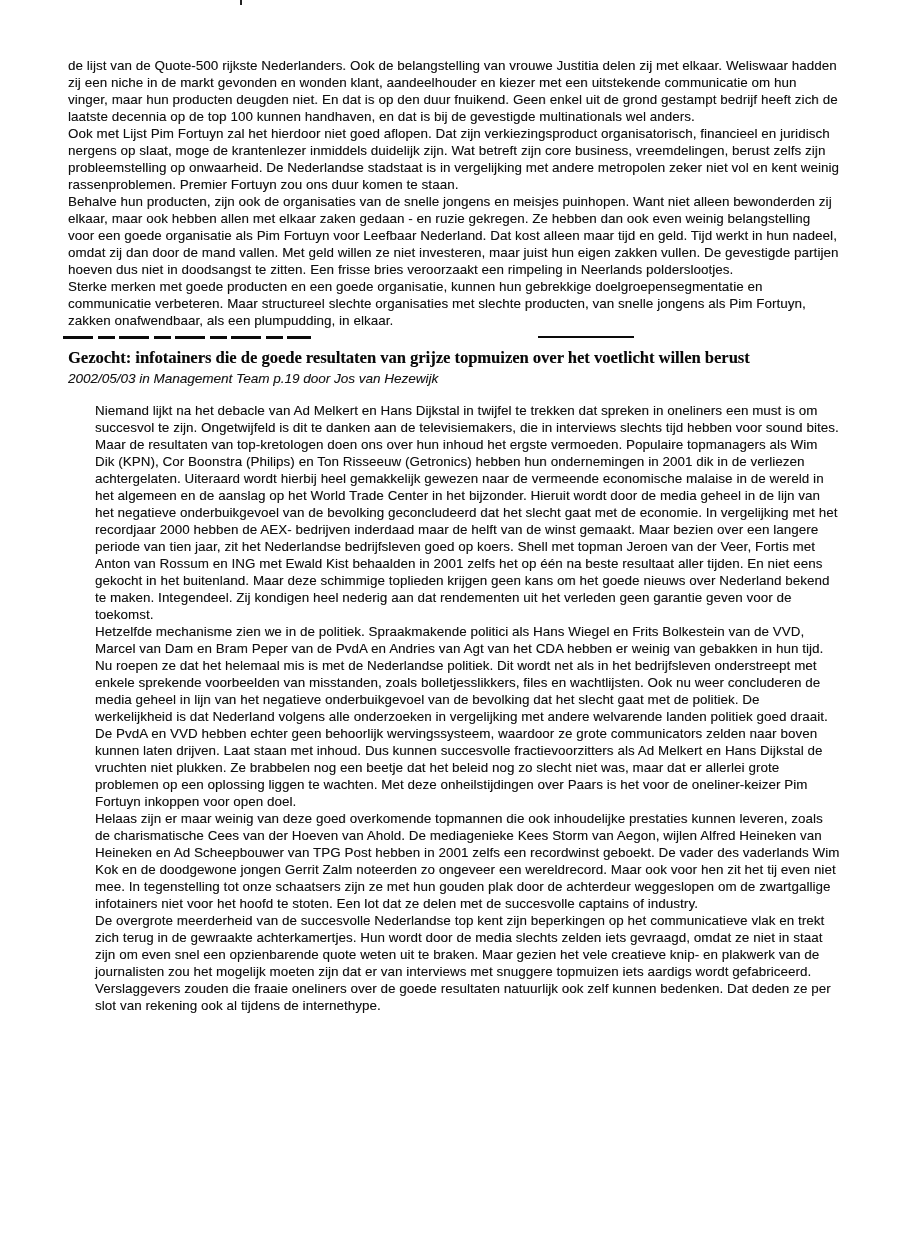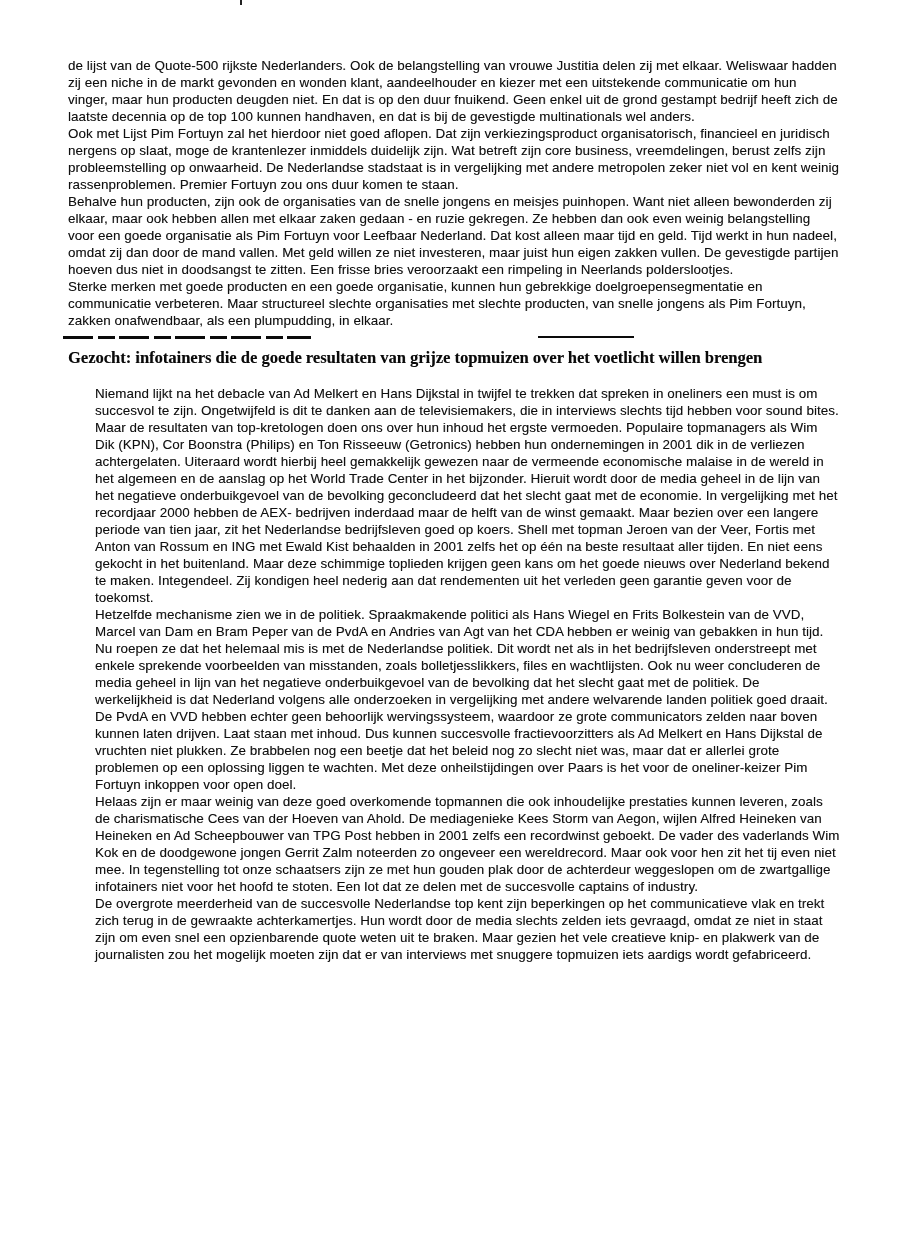--- a/index.html
+++ b/index.html
@@ -101,24 +101,26 @@
       <p>Behalve hun producten, zijn ook de organisaties van de snelle jongens en meisjes puinhopen. Want niet alleen bewonderden zij elkaar, maar ook hebben allen met elkaar zaken gedaan - en ruzie gekregen. Ze hebben dan ook even weinig belangstelling voor een goede organisatie als Pim Fortuyn voor Leefbaar Nederland. Dat kost alleen maar tijd en geld. Tijd werkt in hun nadeel, omdat zij dan door de mand vallen. Met geld willen ze niet investeren, maar juist hun eigen zakken vullen. De gevestigde partijen hoeven dus niet in doodsangst te zitten. Een frisse bries veroorzaakt een rimpeling in Neerlands polderslootjes.</p>
       <p>Sterke merken met goede producten en een goede organisatie, kunnen hun gebrekkige doelgroepensegmentatie en communicatie verbeteren. Maar structureel slechte organisaties met slechte producten, van snelle jongens als Pim Fortuyn, zakken onafwendbaar, als een plumpudding, in elkaar.</p>
     </section>
 
     <div class="divider">
       <span class="dash-long"></span>
       <span class="dash-short"></span>
     </div>
 
     <section>
-      <h1 class="article-title">Gezocht: infotainers die de goede resultaten van grijze topmuizen over het voetlicht willen brengen</h1>
+      <h1 class="article-title">Gezocht: infotainers die de goede resultaten van grijze topmuizen over het voetlicht willen berust</h1>
+      <p class="article-byline">2002/05/03 in Management Team p.19 door Jos van Hezewijk</p>
 
       <div class="bodytext article-body">
         <p>Niemand lijkt na het debacle van Ad Melkert en Hans Dijkstal in twijfel te trekken dat spreken in oneliners een must is om succesvol te zijn. Ongetwijfeld is dit te danken aan de televisiemakers, die in interviews slechts tijd hebben voor sound bites. Maar de resultaten van top-kretologen doen ons over hun inhoud het ergste vermoeden. Populaire topmanagers als Wim Dik (KPN), Cor Boonstra (Philips) en Ton Risseeuw (Getronics) hebben hun ondernemingen in 2001 dik in de verliezen achtergelaten. Uiteraard wordt hierbij heel gemakkelijk gewezen naar de vermeende economische malaise in de wereld in het algemeen en de aanslag op het World Trade Center in het bijzonder. Hieruit wordt door de media geheel in de lijn van het negatieve onderbuikgevoel van de bevolking geconcludeerd dat het slecht gaat met de economie. In vergelijking met het recordjaar 2000 hebben de AEX- bedrijven inderdaad maar de helft van de winst gemaakt. Maar bezien over een langere periode van tien jaar, zit het Nederlandse bedrijfsleven goed op koers. Shell met topman Jeroen van der Veer, Fortis met Anton van Rossum en ING met Ewald Kist behaalden in 2001 zelfs het op één na beste resultaat aller tijden. En niet eens gekocht in het buitenland. Maar deze schimmige toplieden krijgen geen kans om het goede nieuws over Nederland bekend te maken. Integendeel. Zij kondigen heel nederig aan dat rendementen uit het verleden geen garantie geven voor de toekomst.</p>
         <p>Hetzelfde mechanisme zien we in de politiek. Spraakmakende politici als Hans Wiegel en Frits Bolkestein van de VVD, Marcel van Dam en Bram Peper van de PvdA en Andries van Agt van het CDA hebben er weinig van gebakken in hun tijd. Nu roepen ze dat het helemaal mis is met de Nederlandse politiek. Dit wordt net als in het bedrijfsleven onderstreept met enkele sprekende voorbeelden van misstanden, zoals bolletjesslikkers, files en wachtlijsten. Ook nu weer concluderen de media geheel in lijn van het negatieve onderbuikgevoel van de bevolking dat het slecht gaat met de politiek. De werkelijkheid is dat Nederland volgens alle onderzoeken in vergelijking met andere welvarende landen politiek goed draait. De PvdA en VVD hebben echter geen behoorlijk wervingssysteem, waardoor ze grote communicators zelden naar boven kunnen laten drijven. Laat staan met inhoud. Dus kunnen succesvolle fractievoorzitters als Ad Melkert en Hans Dijkstal de vruchten niet plukken. Ze brabbelen nog een beetje dat het beleid nog zo slecht niet was, maar dat er allerlei grote problemen op een oplossing liggen te wachten. Met deze onheilstijdingen over Paars is het voor de oneliner-keizer Pim Fortuyn inkoppen voor open doel.</p>
         <p>Helaas zijn er maar weinig van deze goed overkomende topmannen die ook inhoudelijke prestaties kunnen leveren, zoals de charismatische Cees van der Hoeven van Ahold. De mediagenieke Kees Storm van Aegon, wijlen Alfred Heineken van Heineken en Ad Scheepbouwer van TPG Post hebben in 2001 zelfs een recordwinst geboekt. De vader des vaderlands Wim Kok en de doodgewone jongen Gerrit Zalm noteerden zo ongeveer een wereldrecord. Maar ook voor hen zit het tij even niet mee. In tegenstelling tot onze schaatsers zijn ze met hun gouden plak door de achterdeur weggeslopen om de zwartgallige infotainers niet voor het hoofd te stoten. Een lot dat ze delen met de succesvolle captains of industry.</p>
         <p>De overgrote meerderheid van de succesvolle Nederlandse top kent zijn beperkingen op het communicatieve vlak en trekt zich terug in de gewraakte achterkamertjes. Hun wordt door de media slechts zelden iets gevraagd, omdat ze niet in staat zijn om even snel een opzienbarende quote weten uit te braken. Maar gezien het vele creatieve knip- en plakwerk van de journalisten zou het mogelijk moeten zijn dat er van interviews met snuggere topmuizen iets aardigs wordt gefabriceerd.</p>
+        <p>Verslaggevers zouden die fraaie oneliners over de goede resultaten natuurlijk ook zelf kunnen bedenken. Dat deden ze per slot van rekening ook al tijdens de internethype.</p>
       </div>
     </section>
 
   </div>
 </div>
 
 </body></html>

